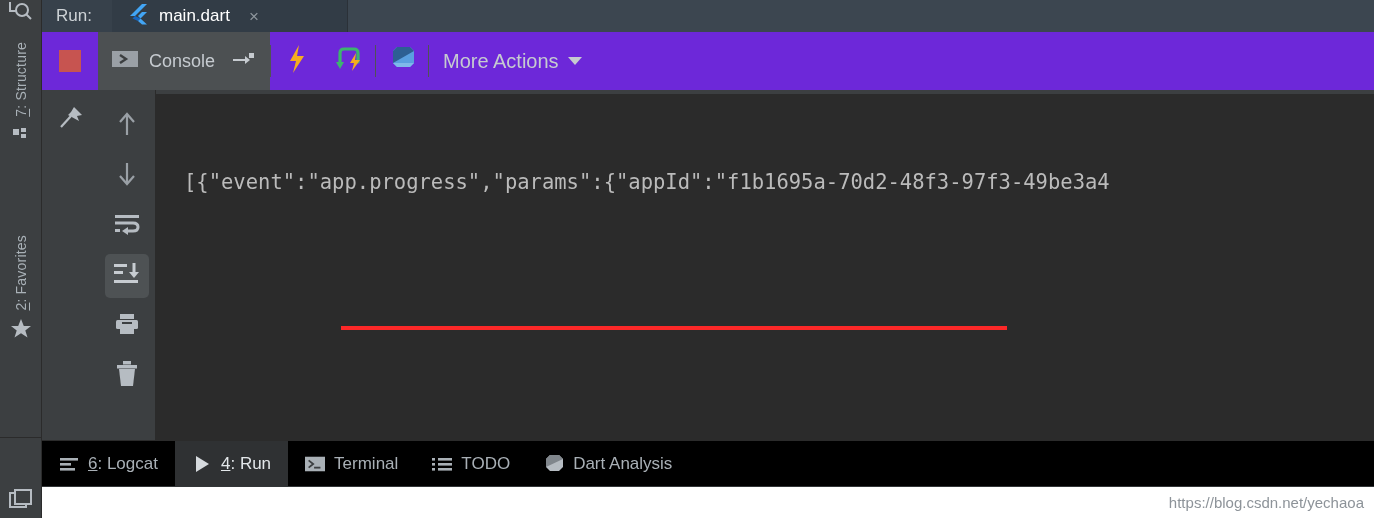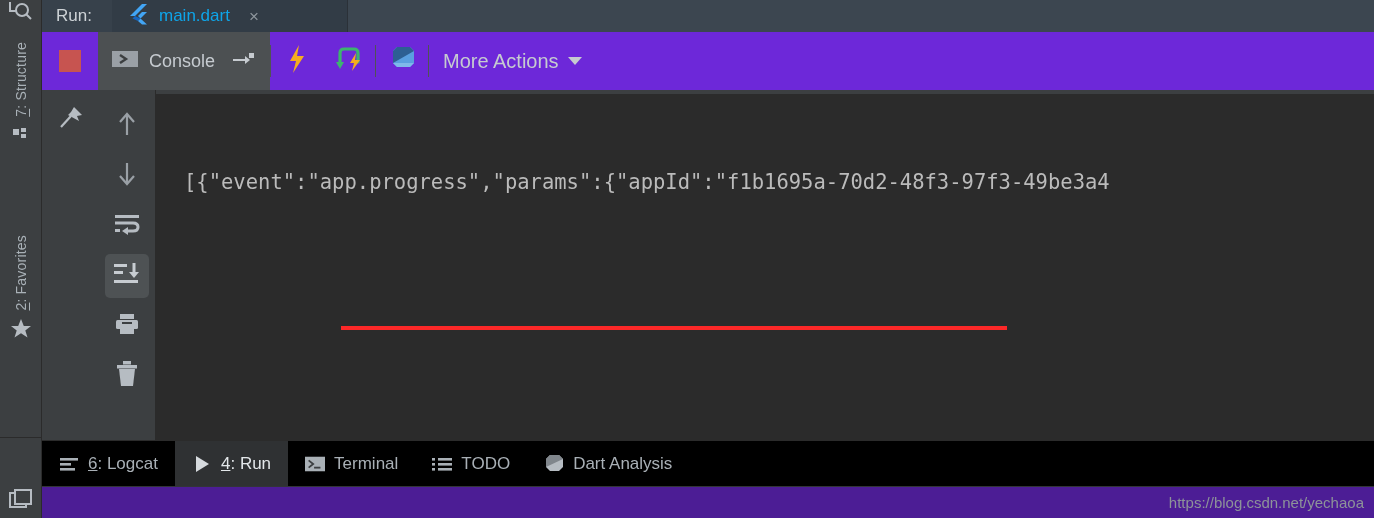--- a/index.html
+++ b/index.html
@@ -77,21 +77,21 @@
   }
   .header-tab {
     width: 236px;
     background: #323c46;
     display: flex; align-items: center;
     padding-left: 16px;
     gap: 11px;
     border-right: 1px solid #2b3138;
   }
   .header-tab-title {
-    color: #0ea5e9;
+    color: #ffffff;
     font-size: 17px;
   }
   .header-tab-close {
     color: #8e969d;
     font-size: 17px;
     margin-left: 8px;
     line-height: 1;
   }
   .header-rest { flex: 1; background: #3c4650; }
 
@@ -214,21 +214,21 @@
   .bt u { text-decoration: underline; }
   .bt-icon {
     width: 20px; height: 20px;
     display: flex; align-items: center; justify-content: center;
   }
 
   
   .statusbar {
     position: absolute; left: 42px; top: 486px;
     width: 1332px; height: 32px;
-    background: #4c1d95;
+    background: #ffffff;
     border-top: 1px solid #323537;
   }
   .watermark {
     position: absolute; right: 10px; top: 7px;
     color: #8d9399;
     font-size: 15px;
   }
 </style>
 </head>
 <body>

